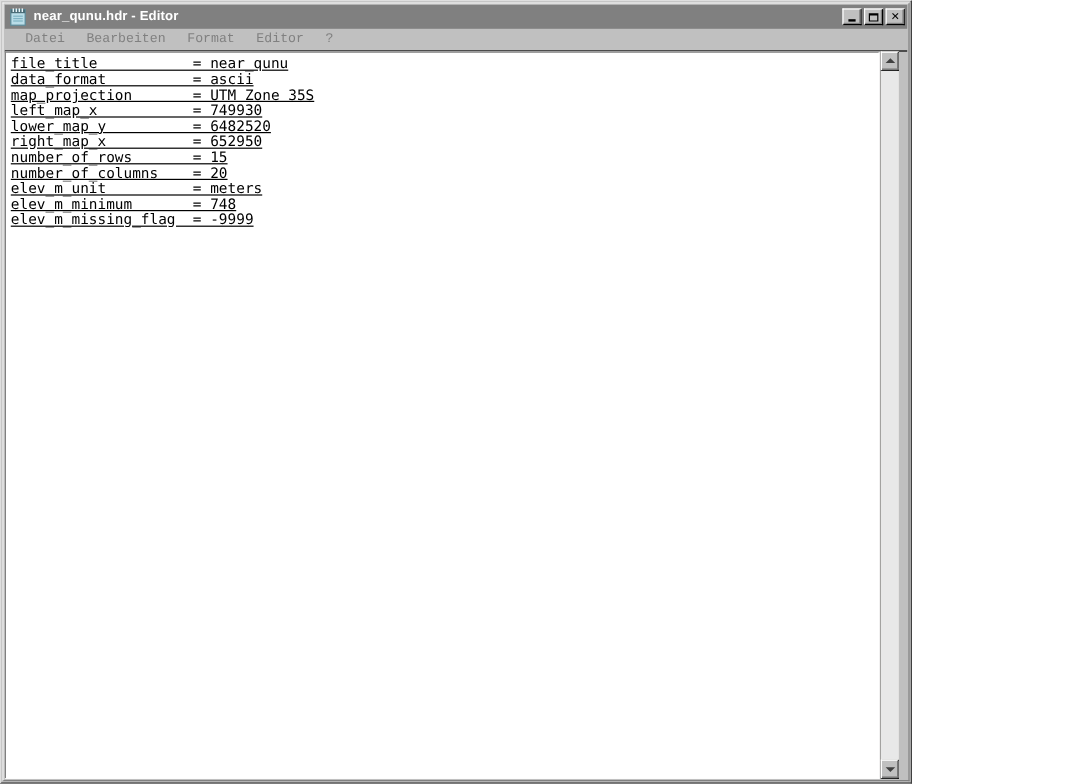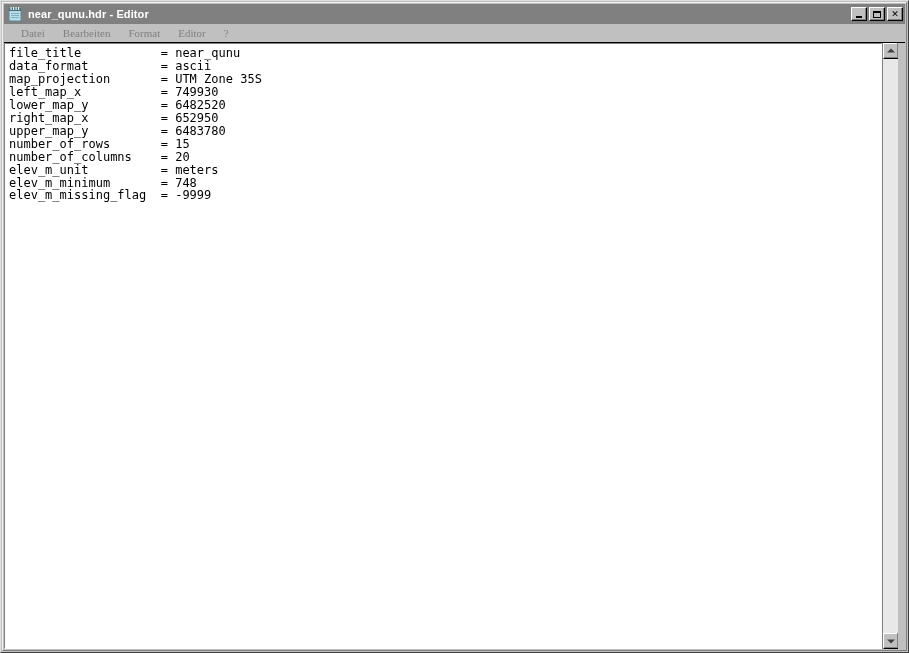--- a/index.html
+++ b/index.html
@@ -11,21 +11,21 @@
     width: 909px;
     height: 653px;
     overflow: hidden;
     font-family: "Liberation Sans", sans-serif;
   }
 
   
   .window {
     position: absolute;
     left: 0; top: 0;
-    width: 909px;
+    width: 760px;
     height: 653px;
     box-sizing: border-box;
     background: #c0c0c0;
     border-top: 1px solid #dfdfdf;
     border-left: 1px solid #dfdfdf;
     border-right: 1px solid #404040;
     border-bottom: 1px solid #404040;
     display: flex;
     flex-direction: column;
   }
@@ -132,35 +132,36 @@
     display: flex;
     align-items: center;
     padding-left: 8px;
     border-bottom: 1px solid #000000;
     box-sizing: border-box;
     margin: 1px 1px 0 1px;
   }
   .menu-item {
     color: #808080;
     font-size: 11px;
-    font-family: Liberation Serif, serif;
+    font-family: Liberation Mono, monospace;
     padding: 0 9px;
     line-height: 17px;
     white-space: nowrap;
     cursor: default;
   }
 
   
   .client {
     flex: 1 1 auto;
     position: relative;
     background: #c0c0c0;
     margin: 0 8px 1px 1px;
     display: flex;
     min-height: 0;
+    text-decoration: underline;
   }
   .edit-frame {
     flex: 1 1 auto;
     position: relative;
     background: #ffffff;
     border-top: 1px solid #808080;
     border-left: 1px solid #808080;
     border-right: 1px solid #ffffff;
     border-bottom: 1px solid #ffffff;
     box-sizing: border-box;
@@ -286,21 +287,20 @@
 
     <div class="client">
       <div class="edit-frame">
         <div class="edit-area" id="edit-area">
             <div class="text-line">file_title           = near_qunu</div>
             <div class="text-line">data_format          = ascii</div>
             <div class="text-line">map_projection       = UTM Zone 35S</div>
             <div class="text-line">left_map_x           = 749930</div>
             <div class="text-line">lower_map_y          = 6482520</div>
             <div class="text-line">right_map_x          = 652950</div>
-            <div class="text-line">upper_map_y          = 6483780</div>
             <div class="text-line">number_of_rows       = 15</div>
             <div class="text-line">number_of_columns    = 20</div>
             <div class="text-line">elev_m_unit          = meters</div>
             <div class="text-line">elev_m_minimum       = 748</div>
             <div class="text-line">elev_m_missing_flag  = -9999</div>
           </div>
       </div>
 
       <div class="vscroll">
         <div class="sb-btn">

